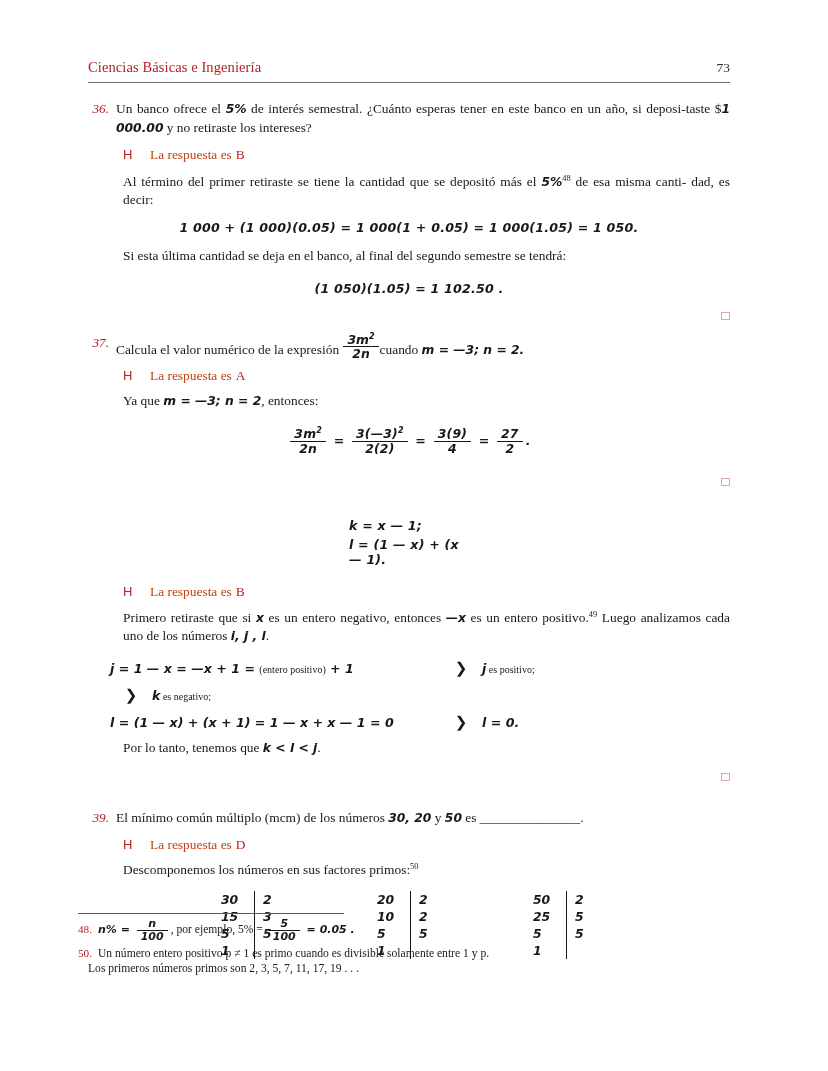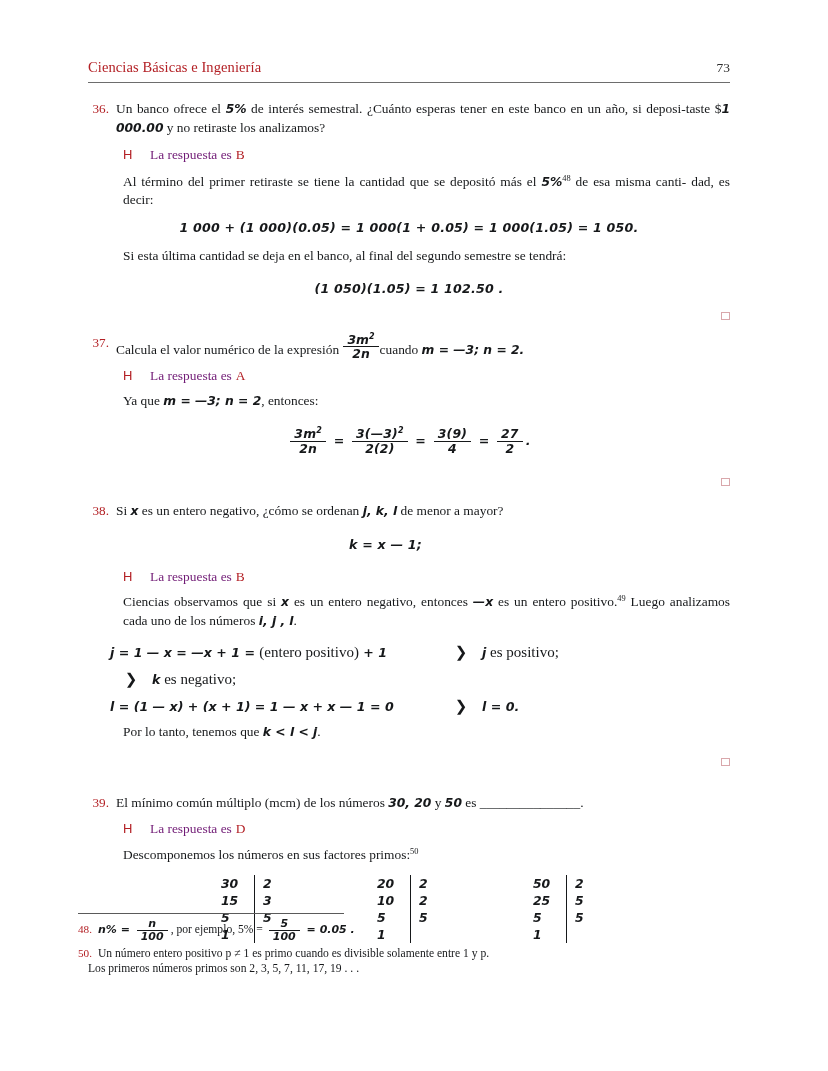--- a/index.html
+++ b/index.html
@@ -67,20 +67,21 @@
   }
   .q-num {
     color: #b32025;
     font-size: 13.2px;
     width: 28px;
     flex: 0 0 28px;
     text-align: right;
     padding-right: 7px;
     box-sizing: border-box;
     line-height: 17.5px;
+    font-style: italic;
   }
   .q-text {
     flex: 1 1 auto;
     font-size: 13.4px;
     line-height: 17.5px;
     text-align: justify;
   }
   .body-ind {
     margin-left: 35px;
     font-size: 13.4px;
@@ -95,21 +96,21 @@
     align-items: baseline;
     gap: 0;
   }
   .ans-h {
     color: #b32025;
     font-family: "Liberation Sans", sans-serif;
     font-size: 13px;
     width: 27px;
     flex: 0 0 27px;
   }
-  .ans-txt { color: #701a75; }
+  .ans-txt { color: #c2410c; }
   .ans-letter {
     color: #b32025;
     margin-left: 4px;
   }
   .mathvar {
     font-family: "DejaVu Sans", sans-serif;
     font-style: oblique;
     font-weight: 600;
     font-size: 12.3px;
   }
@@ -194,21 +195,21 @@
     font-weight: 700;
     font-size: 15px;
     color: #16181a;
     text-align: center;
   }
   .arrow-row .rhs { flex: 1 1 auto; }
   .rm {
     font-family: "Liberation Serif", serif;
     font-style: normal;
     font-weight: 400;
-    font-size: 15px;
+    font-size: 10px;
   }
 
   
   .factor-wrap {
     display: flex;
     justify-content: center;
     gap: 92px;
     margin-top: 12px;
   }
   .ftable {
@@ -269,21 +270,21 @@
     <div class="runhead-folio">73</div>
   </div>
   <div class="runhead-rule"></div>
 
   <div class="content">
 
     <div class="item">
       <div class="q-row">
         <div class="q-num">36.</div>
         <div class="q-text">
-          <span>Un banco ofrece el </span><span class="mathvar">5%</span><span> de interés semestral. ¿Cuánto esperas tener en este banco en un año, si deposi-</span><span>taste $</span><span class="mathvar">1 000.00</span><span> y no retiraste los analizamos?</span>
+          <span>Un banco ofrece el </span><span class="mathvar">5%</span><span> de interés semestral. ¿Cuánto esperas tener en este banco en un año, si deposi-</span><span>taste $</span><span class="mathvar">1 000.00</span><span> y no retiraste los intereses?</span>
         </div>
       </div>
 
       <div class="ans-line" style="margin-top:9px">
         <span class="ans-h">H</span>
         <span class="ans-txt">La respuesta es</span>
         <span class="ans-letter">B</span>
       </div>
 
       <div class="body-ind" style="margin-top:9px">
@@ -345,41 +346,38 @@
       </div>
 
       <div style="position:relative;height:24px;margin-top:22px">
         <span class="endsq">
             <i></i>
           </span>
       </div>
     </div>
 
     <div class="item" style="margin-top:0px">
-      <div class="q-row">
-        <div class="q-num">38.</div>
-        <div class="q-text">
-          <span>Si </span><span class="mathvar">x</span><span> es un entero negativo, ¿cómo se ordenan </span><span class="mathvar">j,  k,  l</span><span> de menor a mayor?</span>
-        </div>
-      </div>
 
       <div style="margin-top:16px">
         <div class="eq" style="text-align:center;margin-top:4px">
           <span style="display:inline-block;text-align:left;width:120px">k = x — 1;</span>
+        </div>
+        <div class="eq" style="text-align:center;margin-top:4px">
+          <span style="display:inline-block;text-align:left;width:120px">l = (1 — x) + (x — 1).</span>
         </div>
       </div>
 
       <div class="ans-line" style="margin-top:16px">
         <span class="ans-h">H</span>
         <span class="ans-txt">La respuesta es</span>
         <span class="ans-letter">B</span>
       </div>
 
       <div class="body-ind" style="margin-top:8px">
-        <span>Ciencias observamos que si </span><span class="mathvar">x</span><span> es un entero negativo, entonces </span><span class="mathvar">—x</span><span> es un entero positivo.</span><sup class="fn">49</sup><span>  Luego</span>
+        <span>Primero retiraste que si </span><span class="mathvar">x</span><span> es un entero negativo, entonces </span><span class="mathvar">—x</span><span> es un entero positivo.</span><sup class="fn">49</sup><span>  Luego</span>
         <span>analizamos cada uno de los números </span><span class="mathvar">i, j , l</span><span>.</span>
       </div>
 
       <div class="arrow-rows" style="margin-top:13px">
         <div class="arrow-row">
           <span class="lhs"><span>j = 1 — x = —x + 1 = </span><span class="rm">(entero positivo)</span><span> + 1</span></span>
           <span class="glyph">❯</span>
           <span class="rhs"><span>j</span><span class="rm"> es positivo;</span></span>
         </div>
         <div class="arrow-row">

